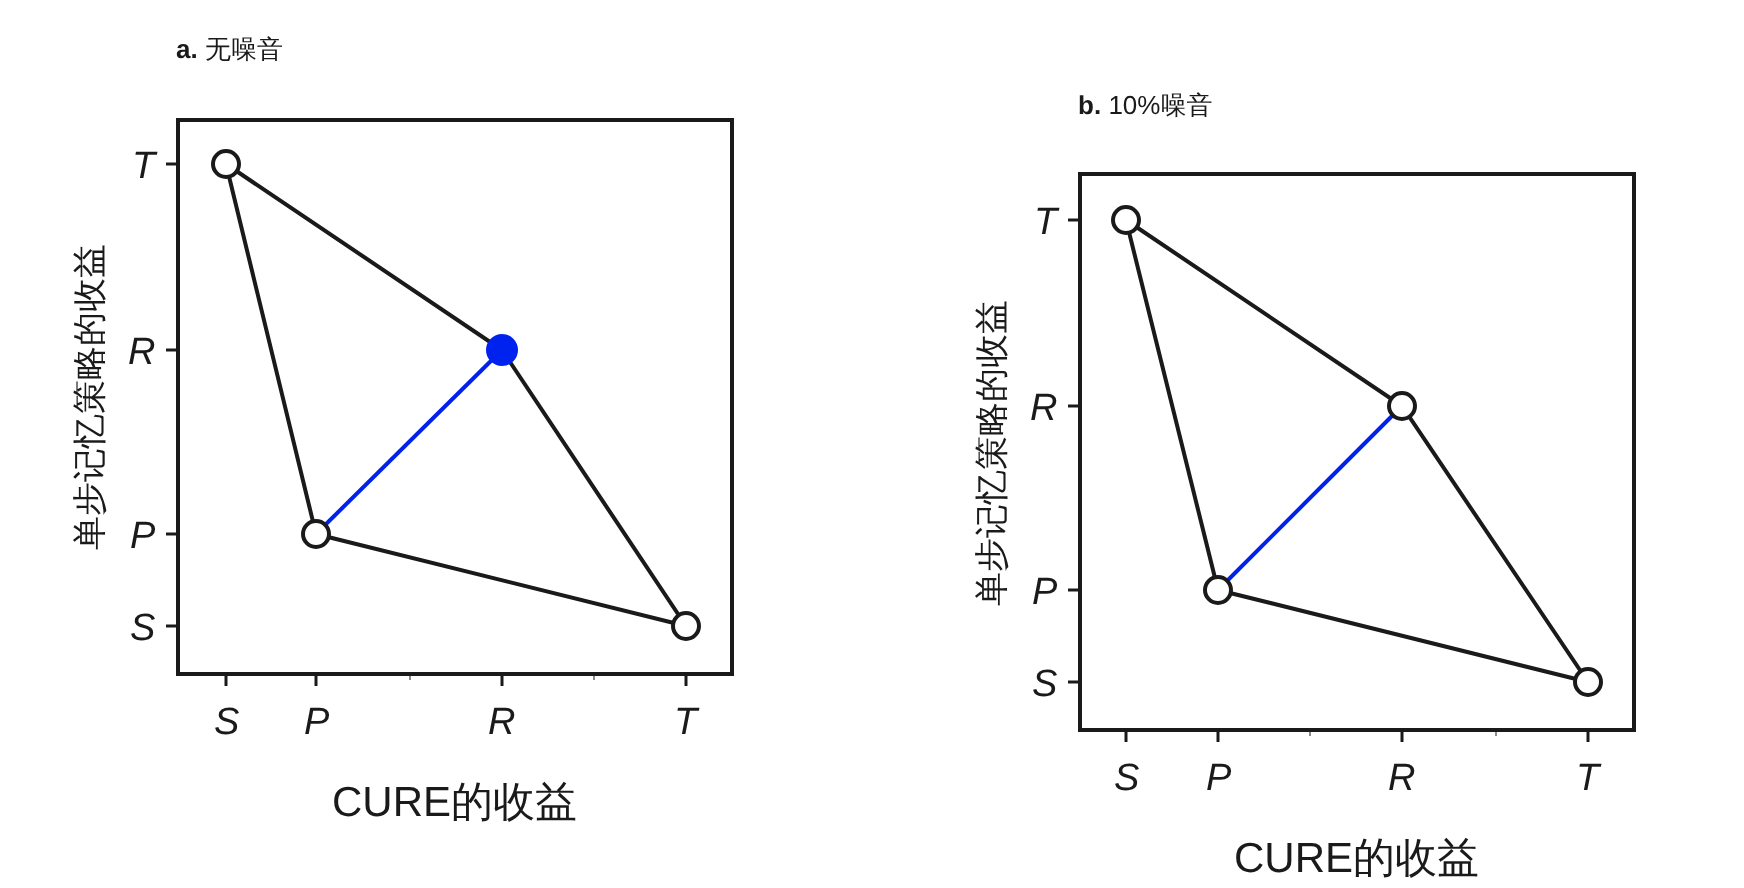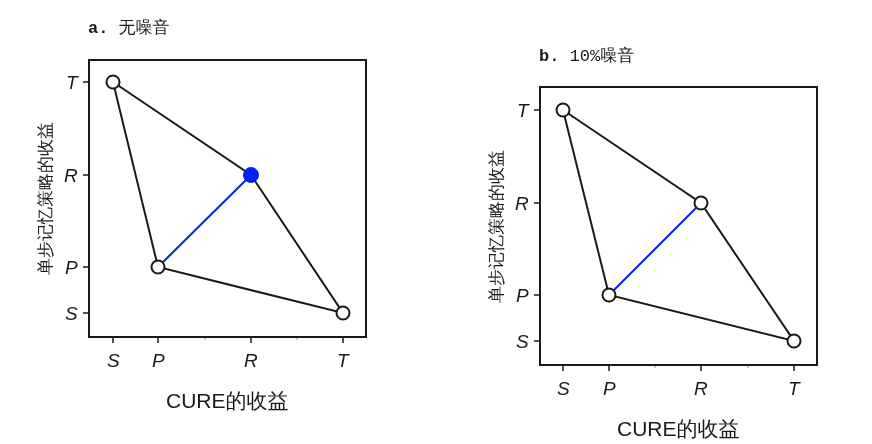--- a/index.html
+++ b/index.html
@@ -1,18 +1,18 @@
 <!DOCTYPE html>
 <html><head>
 <meta charset="utf-8">
 <style>
   html,body{margin:0;padding:0;background:#ffffff;}
   body{width:872px;height:444px;position:relative;overflow:hidden;font-family:"Liberation Sans",sans-serif;color:#1a1a1a;}
   .panel{position:absolute;top:0;width:436px;height:444px;}
-  .panel-title{position:absolute;top:16px;font-size:17px;white-space:nowrap;font-family:Liberation Mono, monospace;}
+  .panel-title{position:absolute;top:16px;font-size:13px;white-space:nowrap;}
   .panel-title b{font-weight:bold;}
   .ylabel{position:absolute;font-size:17px;white-space:nowrap;transform:rotate(-90deg);transform-origin:center center;}
   .xlabel{position:absolute;font-size:21px;white-space:nowrap;}
   svg{position:absolute;left:0;top:0;overflow:visible;}
   .tick-label{font-family:"Liberation Sans",sans-serif;font-style:italic;font-size:19px;fill:#1a1a1a;}
 </style>
 </head>
 <body>
 
 <div class="panel" style="left:0;">

